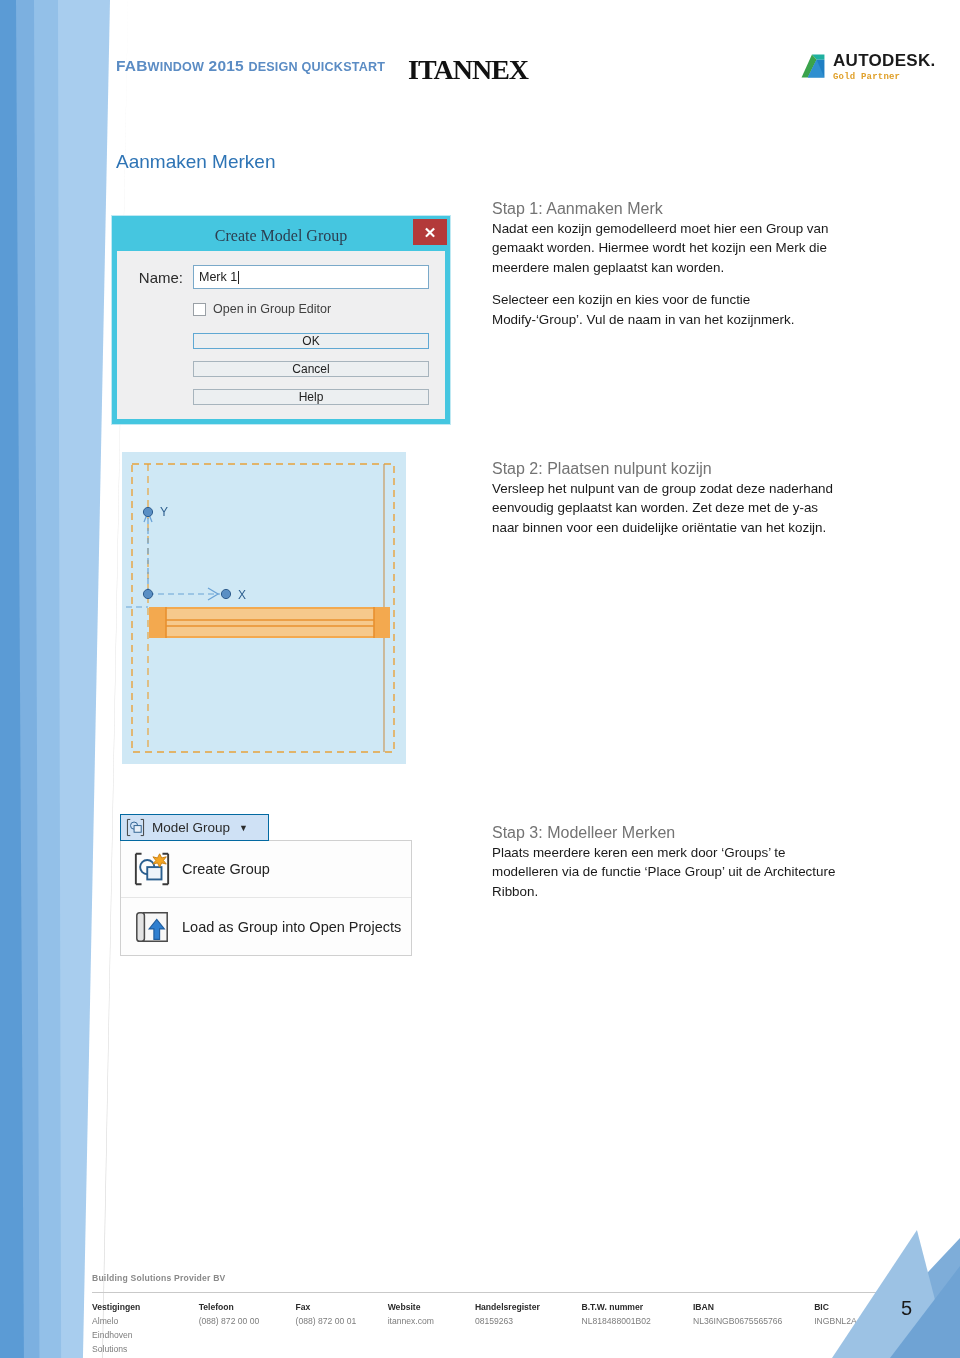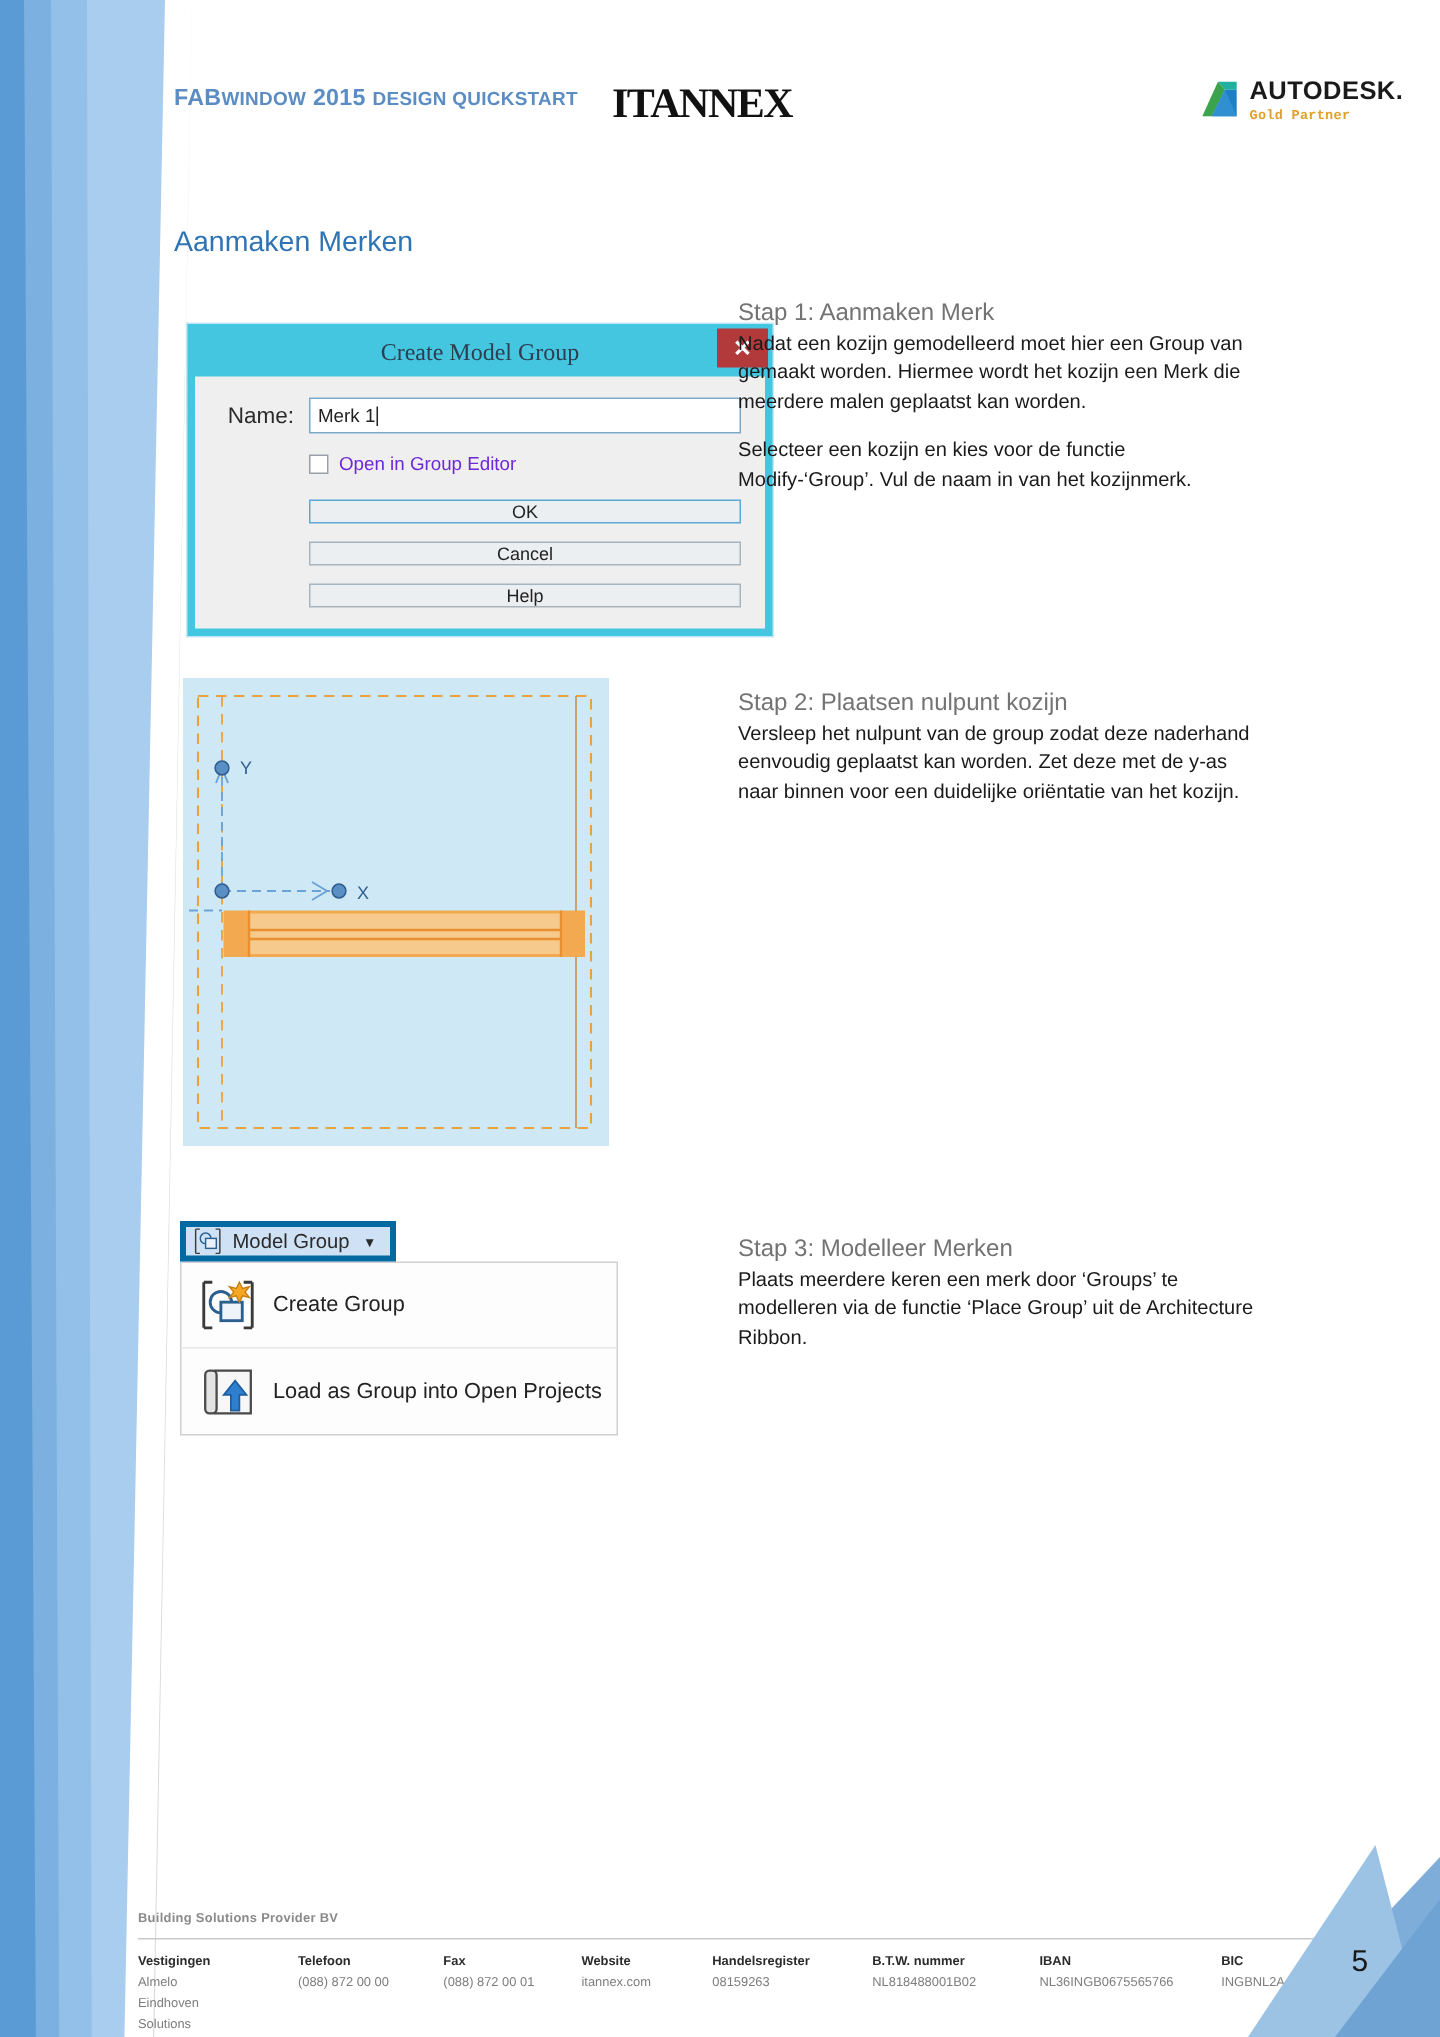--- a/index.html
+++ b/index.html
@@ -46,50 +46,50 @@
   .autodesk { position:absolute; left:800px; top:52px; display:flex; align-items:flex-start; gap:7px; }
   .ad-mark { width:26px; height:26px; flex:none; margin-top:1px; }
   .ad-text { display:flex; flex-direction:column; }
   .ad-name { font-size:17px; font-weight:bold; color:#1a1a1a; letter-spacing:.3px; line-height:1; }
   .ad-sub { font-size:9px; font-weight:bold; color:#e0a02a; letter-spacing:.2px; margin-top:3px;font-family:Liberation Mono, monospace; }
 
   
   .page-heading { position:absolute; left:116px; top:151px; font-size:19px; color:#2e74b5; }
 
   
-  .dlg { position:absolute; left:125px; top:216px; width:390px;
+  .dlg { position:absolute; left:112px; top:216px; width:338px;
          background:#45c6e0; padding:5px; box-shadow:0 0 0 1px #bfe9f3; }
   .dlg-bar { position:relative; height:30px; display:flex; align-items:center; justify-content:center; }
   .dlg-title { font-size:16px; color:#2c3e50; font-family:"Liberation Serif", serif; }
   .dlg-close { position:absolute; right:-2px; top:-2px; width:34px; height:26px; background:#b33a3a;
                color:#fff; font-size:15px; font-weight:bold; display:flex; align-items:center;
                justify-content:center; line-height:1; }
   .dlg-body { background:#efeff0; padding:14px 16px 14px 10px; }
   .dlg-row { display:flex; align-items:center; gap:10px; }
   .dlg-label { font-size:15px; color:#2b2b2b; width:56px; text-align:right; }
   .dlg-input { flex:1; height:24px; background:#fff; border:1px solid #7aa9c9;
                font-size:12.5px; color:#222; display:flex; align-items:center; padding:0 5px; }
   .caret { display:inline-block; width:1px; height:13px; background:#222; margin-left:1px; }
   .dlg-check { display:flex; align-items:center; gap:7px; margin:13px 0 0 66px; }
   .chk { width:13px; height:13px; background:#fff; border:1px solid #9aa0a6; flex:none; }
-  .chk-label { font-size:12.5px; color:#6d28d9; }
+  .chk-label { font-size:12.5px; color:#404040; }
   .dlg-btns { display:flex; gap:12px; margin:17px 0 0 66px;flex-direction:column; }
   .dlg-btn { flex:1; height:22px; background:#eceff1; border:1px solid #a7b4bd;
              font-size:12px; color:#222; display:flex; align-items:center; justify-content:center; }
   .dlg-btn.primary { border-color:#5fa8d3; }
 
   
   .cad { position:absolute; left:122px; top:452px; width:284px; height:312px;
          background:#cfe8f5; }
   .cad svg { display:block; }
 
   
   .ribbon { position:absolute; left:120px; top:814px; width:292px; }
   .rb-btn { position:relative; z-index:2; display:inline-flex; align-items:center; gap:7px;
-            height:27px; padding:0 9px 0 5px; background:#cfe1f5; border:4px solid #0369a1; }
+            height:27px; padding:0 20px 0 5px; background:#cfe1f5; border:1px solid #0369a1; }
   .rb-btn-label { font-size:13.5px; color:#2b2b2b; }
   .rb-caret { font-size:9px; color:#2b2b2b; margin-left:2px; }
   .rb-menu { background:#fdfdfd; border:1px solid #d0d0d0; margin-top:-1px; }
   .rb-item { display:flex; align-items:center; gap:11px; height:57px; padding-left:12px;
              border-bottom:1px solid #e6e6e6; }
   .rb-item:last-child { border-bottom:none; }
   .rb-item-label { font-size:14.5px; color:#232323; }
   .icon-box { width:38px; height:38px; flex:none; }
 
   

